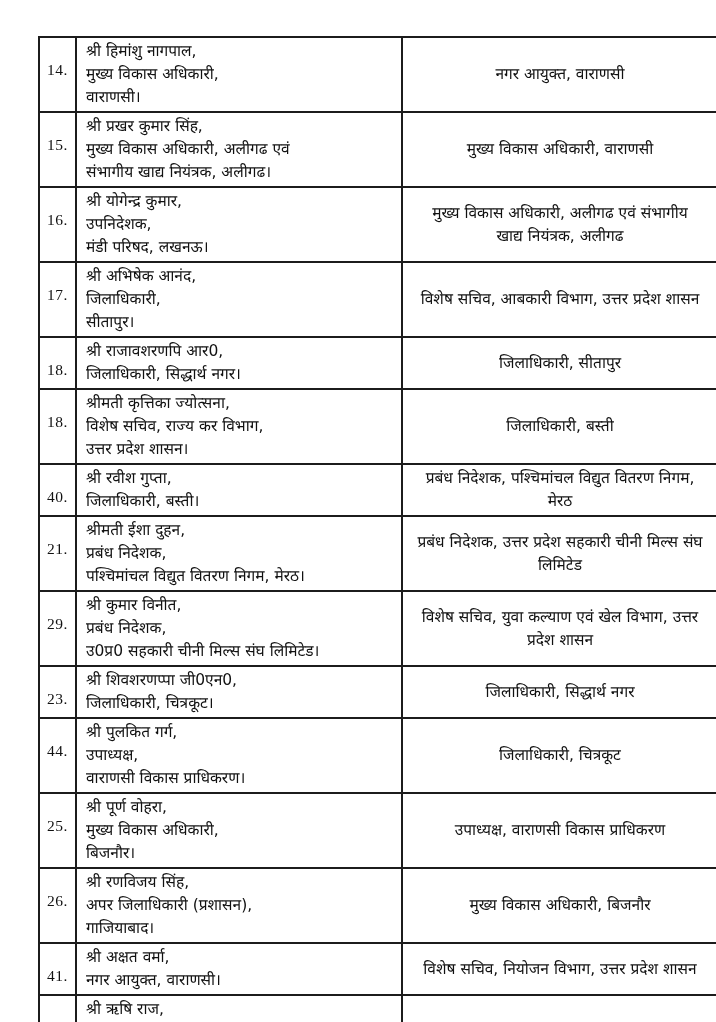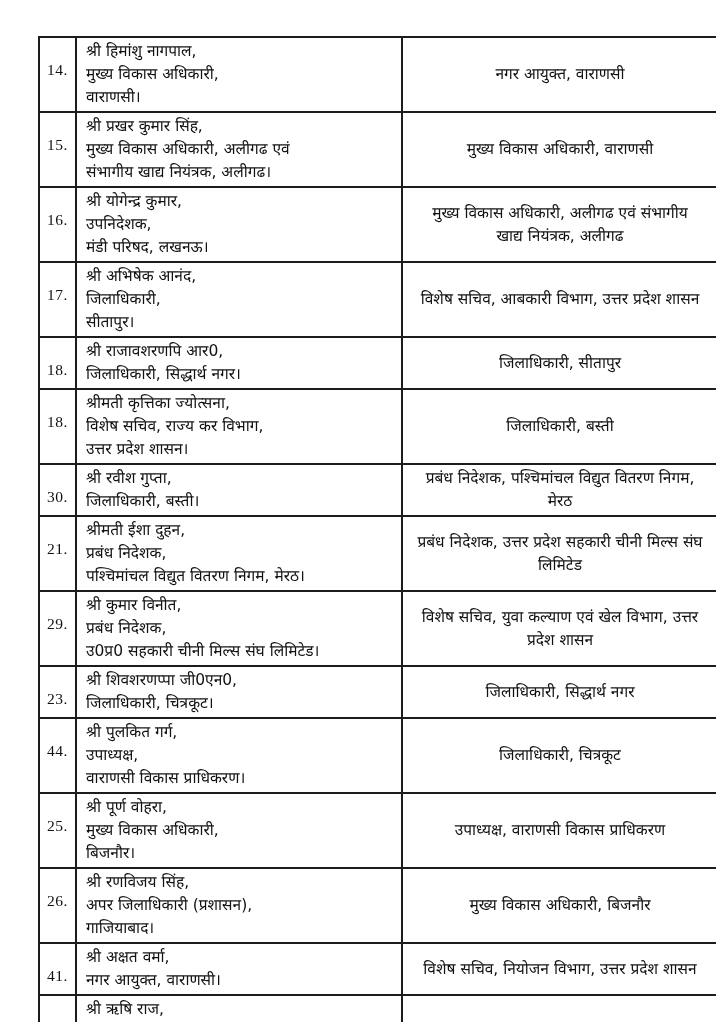--- a/index.html
+++ b/index.html
@@ -98,21 +98,21 @@
         <td class="posting-cell">जिलाधिकारी, सीतापुर</td>
       </tr>
       <tr style="height:73px;">
         <td class="sn-cell">18.</td>
         <td class="officer-cell">श्रीमती कृत्तिका ज्योत्सना,
 विशेष सचिव, राज्य कर विभाग,
 उत्तर प्रदेश शासन।</td>
         <td class="posting-cell">जिलाधिकारी, बस्ती</td>
       </tr>
       <tr style="height:47px;">
-        <td class="sn-cell">30.</td>
+        <td class="sn-cell">40.</td>
         <td class="officer-cell">श्री रवीश गुप्ता,
 जिलाधिकारी, बस्ती।</td>
         <td class="posting-cell">प्रबंध निदेशक, पश्चिमांचल विद्युत वितरण निगम, मेरठ</td>
       </tr>
       <tr style="height:74px;">
         <td class="sn-cell">21.</td>
         <td class="officer-cell">श्रीमती ईशा दुहन,
 प्रबंध निदेशक,
 पश्चिमांचल विद्युत वितरण निगम, मेरठ।</td>
         <td class="posting-cell">प्रबंध निदेशक, उत्तर प्रदेश सहकारी चीनी मिल्स संघ लिमिटेड</td>

